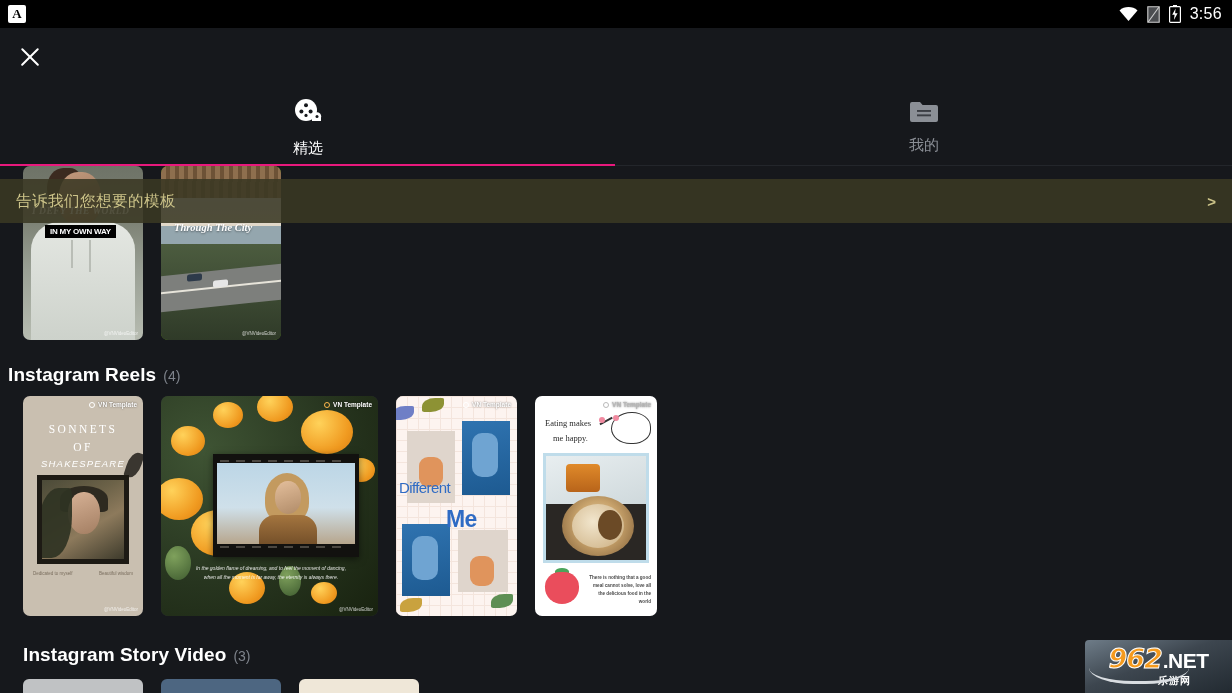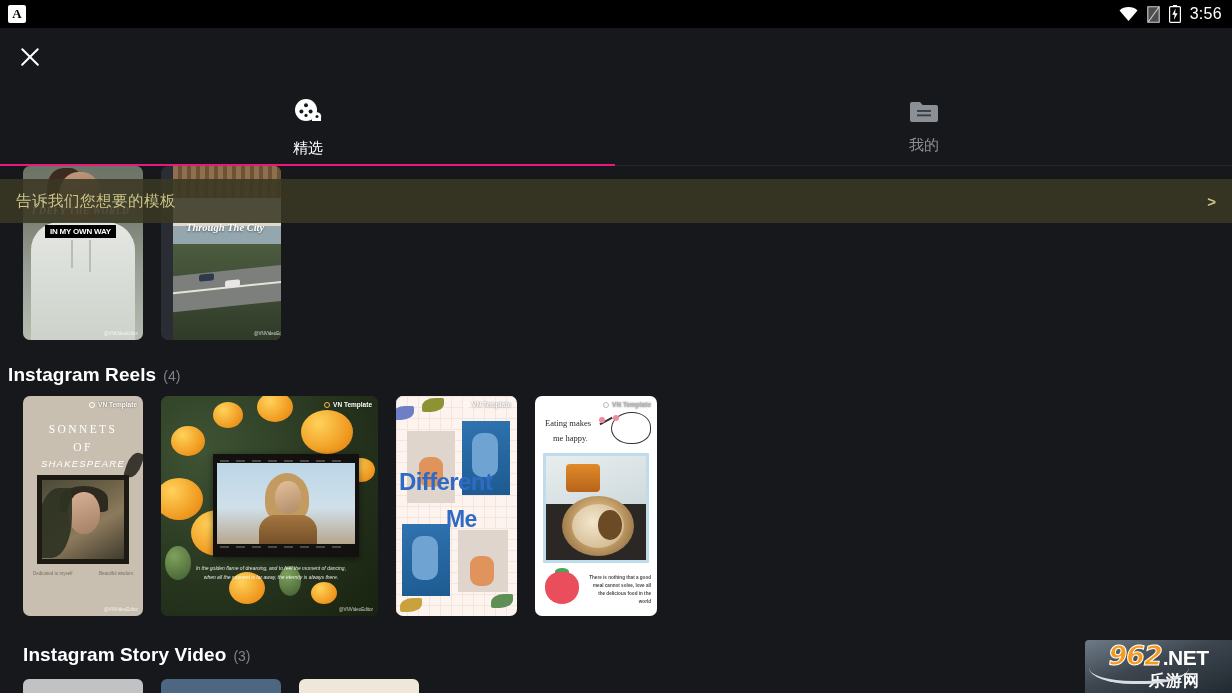--- a/index.html
+++ b/index.html
@@ -93,21 +93,21 @@
     display:flex;align-items:center;justify-content:center;flex-direction:column;
   }
   .wm-row{display:flex;align-items:baseline;gap:1px;line-height:1;}
   .wm-962{
     font-size:27px;font-weight:bold;font-style:italic;
     color:#f59a1d;
     -webkit-text-stroke:1px #ffffff;
     letter-spacing:-1px;font-family:"DejaVu Sans",sans-serif;
   }
   .wm-net{font-size:21px;font-weight:bold;color:#fff;letter-spacing:-.5px;}
-  .wm-cn{font-size:16px;color:#fff;font-weight:bold;letter-spacing:1px;margin-top:2px;margin-left:32px;}
+  .wm-cn{font-size:10px;color:#fff;font-weight:bold;letter-spacing:1px;margin-top:2px;margin-left:32px;}
   .wm-swoosh{
     position:absolute;left:4px;bottom:9px;width:100px;height:16px;
     border-bottom:3px solid #d9dde1;border-radius:0 0 60px 60px/0 0 22px 22px;
   }
 
   
   
   
   .vn-badge{
     position:absolute;top:5px;right:6px;display:flex;align-items:center;gap:3px;
@@ -147,21 +147,21 @@
   .art-defy .hoodie{
     position:absolute;left:8px;top:56px;width:104px;height:118px;border-radius:28px 28px 0 0;
     background:linear-gradient(180deg,#e4e7e2,#cdd2cb);
   }
   .art-defy .string{position:absolute;left:48px;top:74px;width:2px;height:28px;background:#b9bdb6;}
   .art-defy .string2{position:absolute;left:66px;top:74px;width:2px;height:32px;background:#b9bdb6;}
   .art-defy .t1{position:absolute;left:9px;top:40px;font-size:9.5px;font-style:italic;font-weight:bold;color:#fff;font-family:"Liberation Serif",serif;letter-spacing:.5px;}
   .art-defy .t2{position:absolute;left:22px;top:59px;background:#000;color:#fff;font-size:8px;font-weight:bold;padding:2px 5px;letter-spacing:-.2px;}
 
   
-  .art-city{width:100%;height:100%;position:relative;overflow:hidden;background:#4d7c0f;margin-left:12px;}
+  .art-city{width:100%;height:100%;position:relative;overflow:hidden;background:#4d7c0f;}
   .art-city .sky{position:absolute;left:0;top:28px;width:100%;height:40px;background:linear-gradient(180deg,#cdd6dc,#e7d9c4);}
   .art-city .bridge{position:absolute;left:0;top:0;width:100%;height:32px;
     background:repeating-linear-gradient(92deg,#8e6f4e 0px,#8e6f4e 5px,#6d5236 5px,#6d5236 9px);}
   .art-city .water{position:absolute;left:0;top:60px;width:100%;height:22px;background:#94a6ae;}
   .art-city .land{position:absolute;left:0;top:78px;width:100%;height:96px;background:linear-gradient(180deg,#4c5c3f,#2f3a28);}
   .art-city .road{position:absolute;left:0;top:104px;width:100%;height:36px;background:#7d7f7c;transform:skewY(-6deg);}
   .art-city .lane{position:absolute;left:0;top:120px;width:100%;height:2px;background:#e7e4da;transform:skewY(-6deg);}
   .art-city .car1{position:absolute;left:26px;top:108px;width:15px;height:7px;border-radius:2px;background:#2d3a4a;transform:skewY(-6deg);}
   .art-city .car2{position:absolute;left:52px;top:114px;width:15px;height:7px;border-radius:2px;background:#e6e6e6;transform:skewY(-6deg);}
   .art-city .t1{position:absolute;left:13px;top:56px;font-size:10.5px;font-weight:bold;font-style:italic;color:#fff;font-family:"Liberation Serif",serif;text-shadow:0 1px 2px rgba(0,0,0,.45);}
@@ -219,21 +219,21 @@
     background-image:linear-gradient(#f2e2da 1px,transparent 1px),linear-gradient(90deg,#f2e2da 1px,transparent 1px);
     background-size:11px 11px;opacity:.85;}
   .art-diff .ph{position:absolute;background:#dfd5cc;overflow:hidden;}
   .art-diff .ph.blue{background:linear-gradient(170deg,#2f73b0,#1d5a91);}
   .art-diff .p1{left:11px;top:35px;width:48px;height:72px;}
   .art-diff .p2{left:66px;top:25px;width:48px;height:74px;}
   .art-diff .p3{left:6px;top:128px;width:48px;height:72px;}
   .art-diff .p4{left:62px;top:134px;width:50px;height:62px;}
   .art-diff .pers{position:absolute;left:10px;top:12px;width:26px;height:44px;border-radius:10px;background:#6fa4d2;}
   .art-diff .pers.o{background:#e0945c;width:24px;height:30px;top:26px;left:12px;border-radius:9px;}
-  .art-diff .t1{position:absolute;left:3px;top:72px;font-size:24px;font-weight:bold;color:#2f6bc4;letter-spacing:-.6px;}
+  .art-diff .t1{position:absolute;left:3px;top:83px;font-size:15px;font-weight:normal;color:#2f6bc4;letter-spacing:-.6px;}
   .art-diff .t2{position:absolute;left:50px;top:110px;font-size:23px;font-weight:bold;color:#2f6bc4;letter-spacing:-.6px;}
   .art-diff .leaf{position:absolute;width:22px;height:14px;border-radius:60% 10% 60% 10%;}
 
   
   .art-eat{width:100%;height:100%;position:relative;overflow:hidden;background:#fff;}
   .art-eat .t1{position:absolute;left:10px;top:22px;font-size:8.5px;color:#2b2b2b;font-family:"Liberation Serif",serif;}
   .art-eat .t2{position:absolute;left:18px;top:37px;font-size:8.5px;color:#2b2b2b;font-family:"Liberation Serif",serif;}
   .art-eat .cloud{position:absolute;right:6px;top:16px;width:40px;height:32px;border-radius:55% 50% 48% 52%;border:1.4px solid #333;background:#fff;}
   .art-eat .stick{position:absolute;right:44px;top:24px;width:14px;height:1.6px;background:#333;transform:rotate(-28deg);}
   .art-eat .berry{position:absolute;right:52px;top:21px;width:6px;height:6px;border-radius:50%;background:#f08aa0;}

